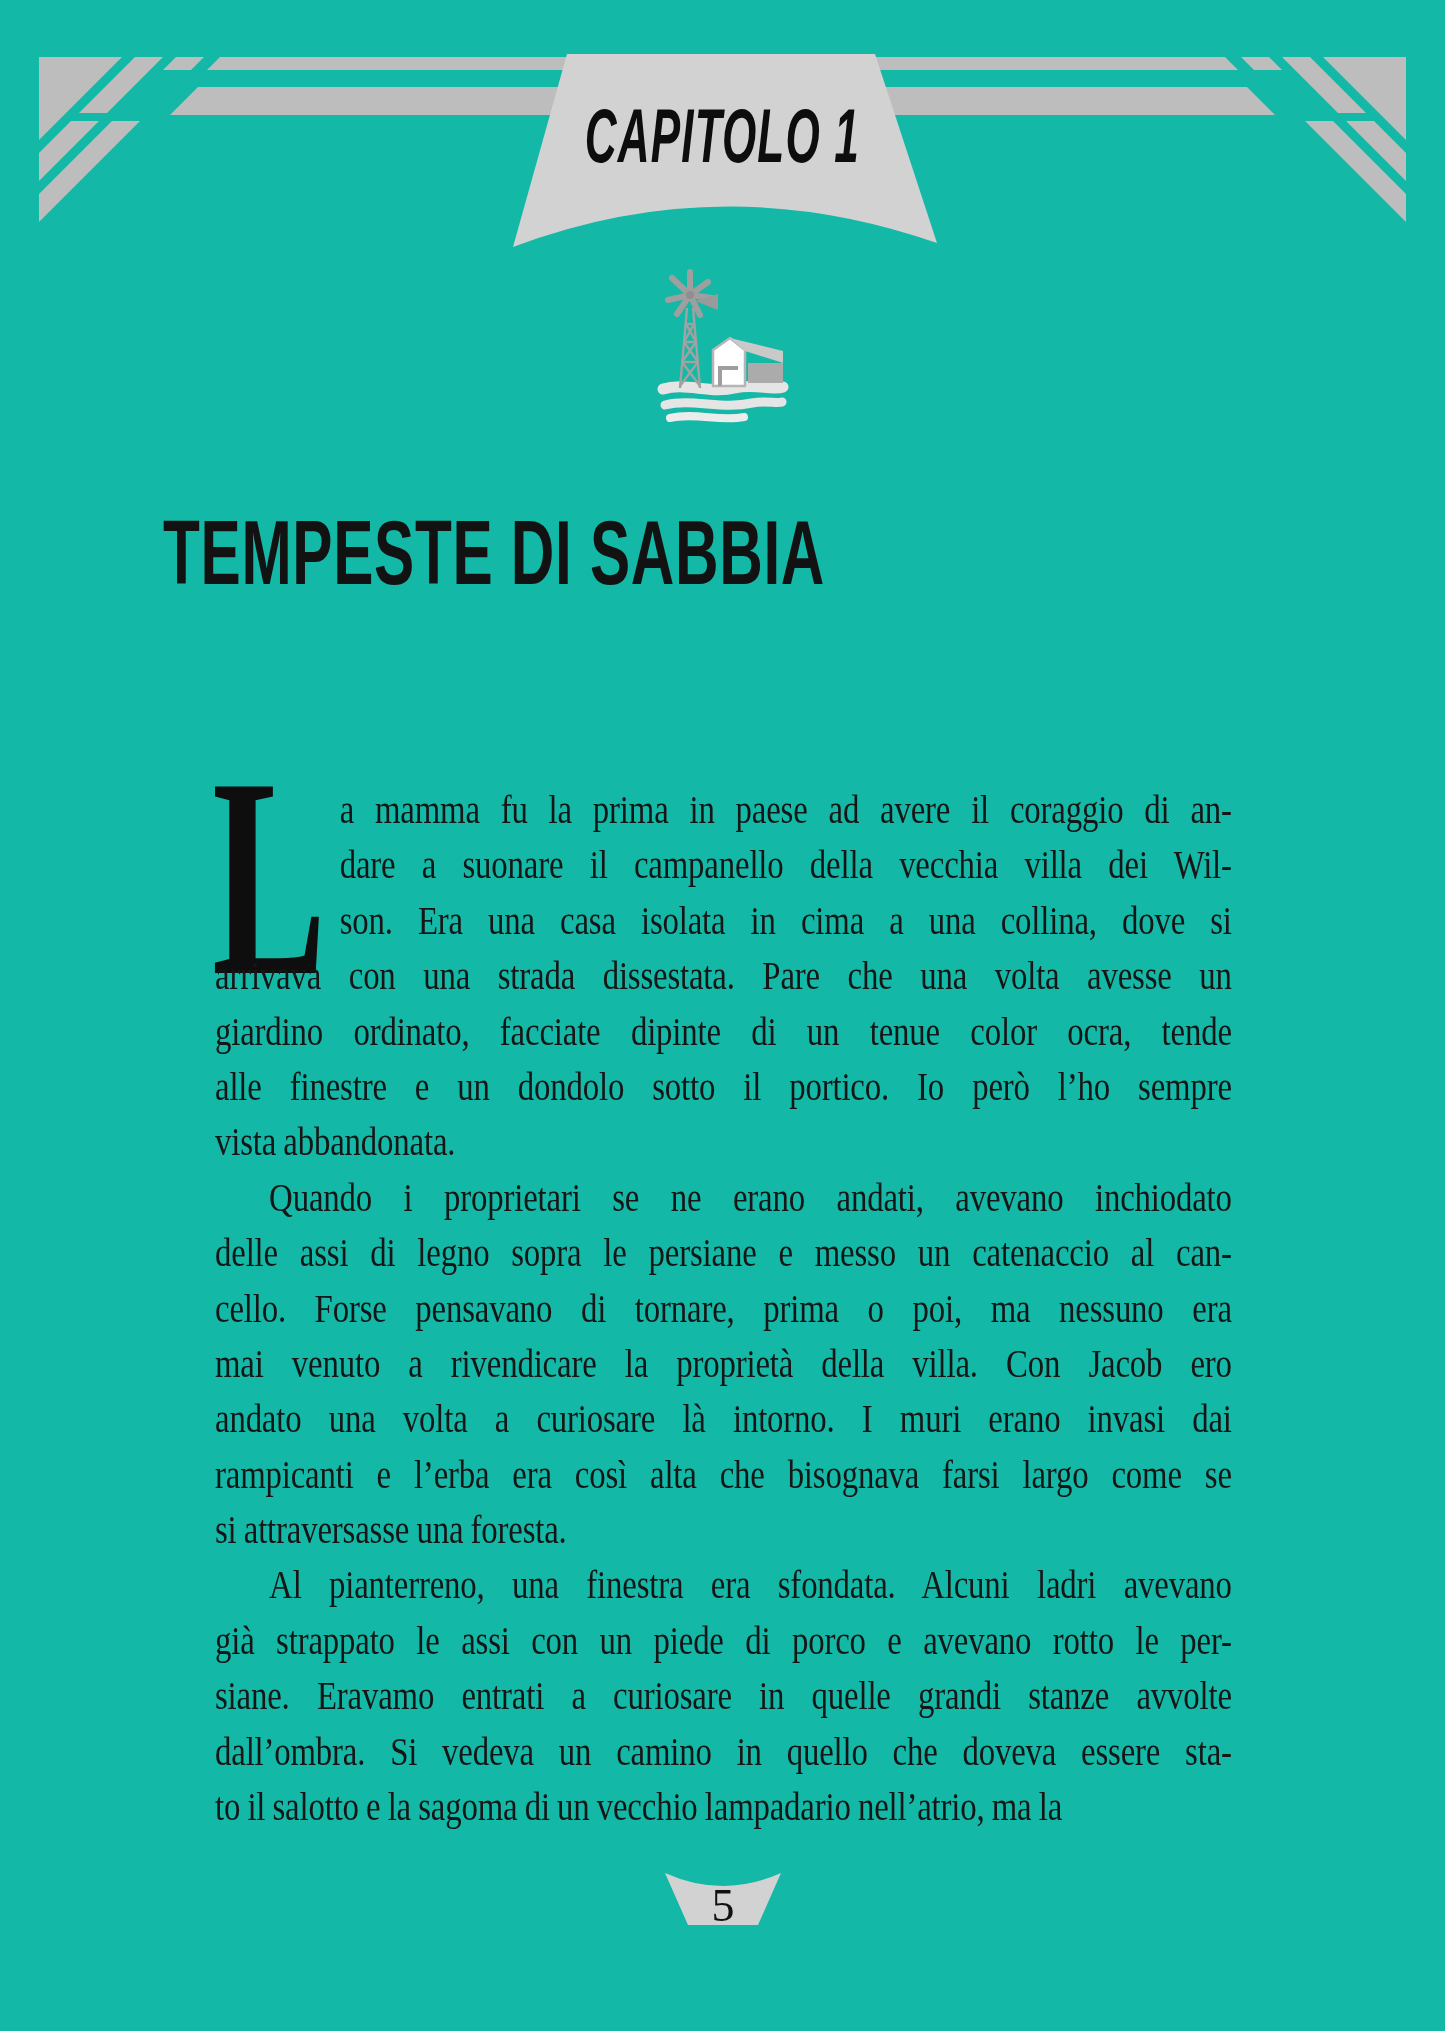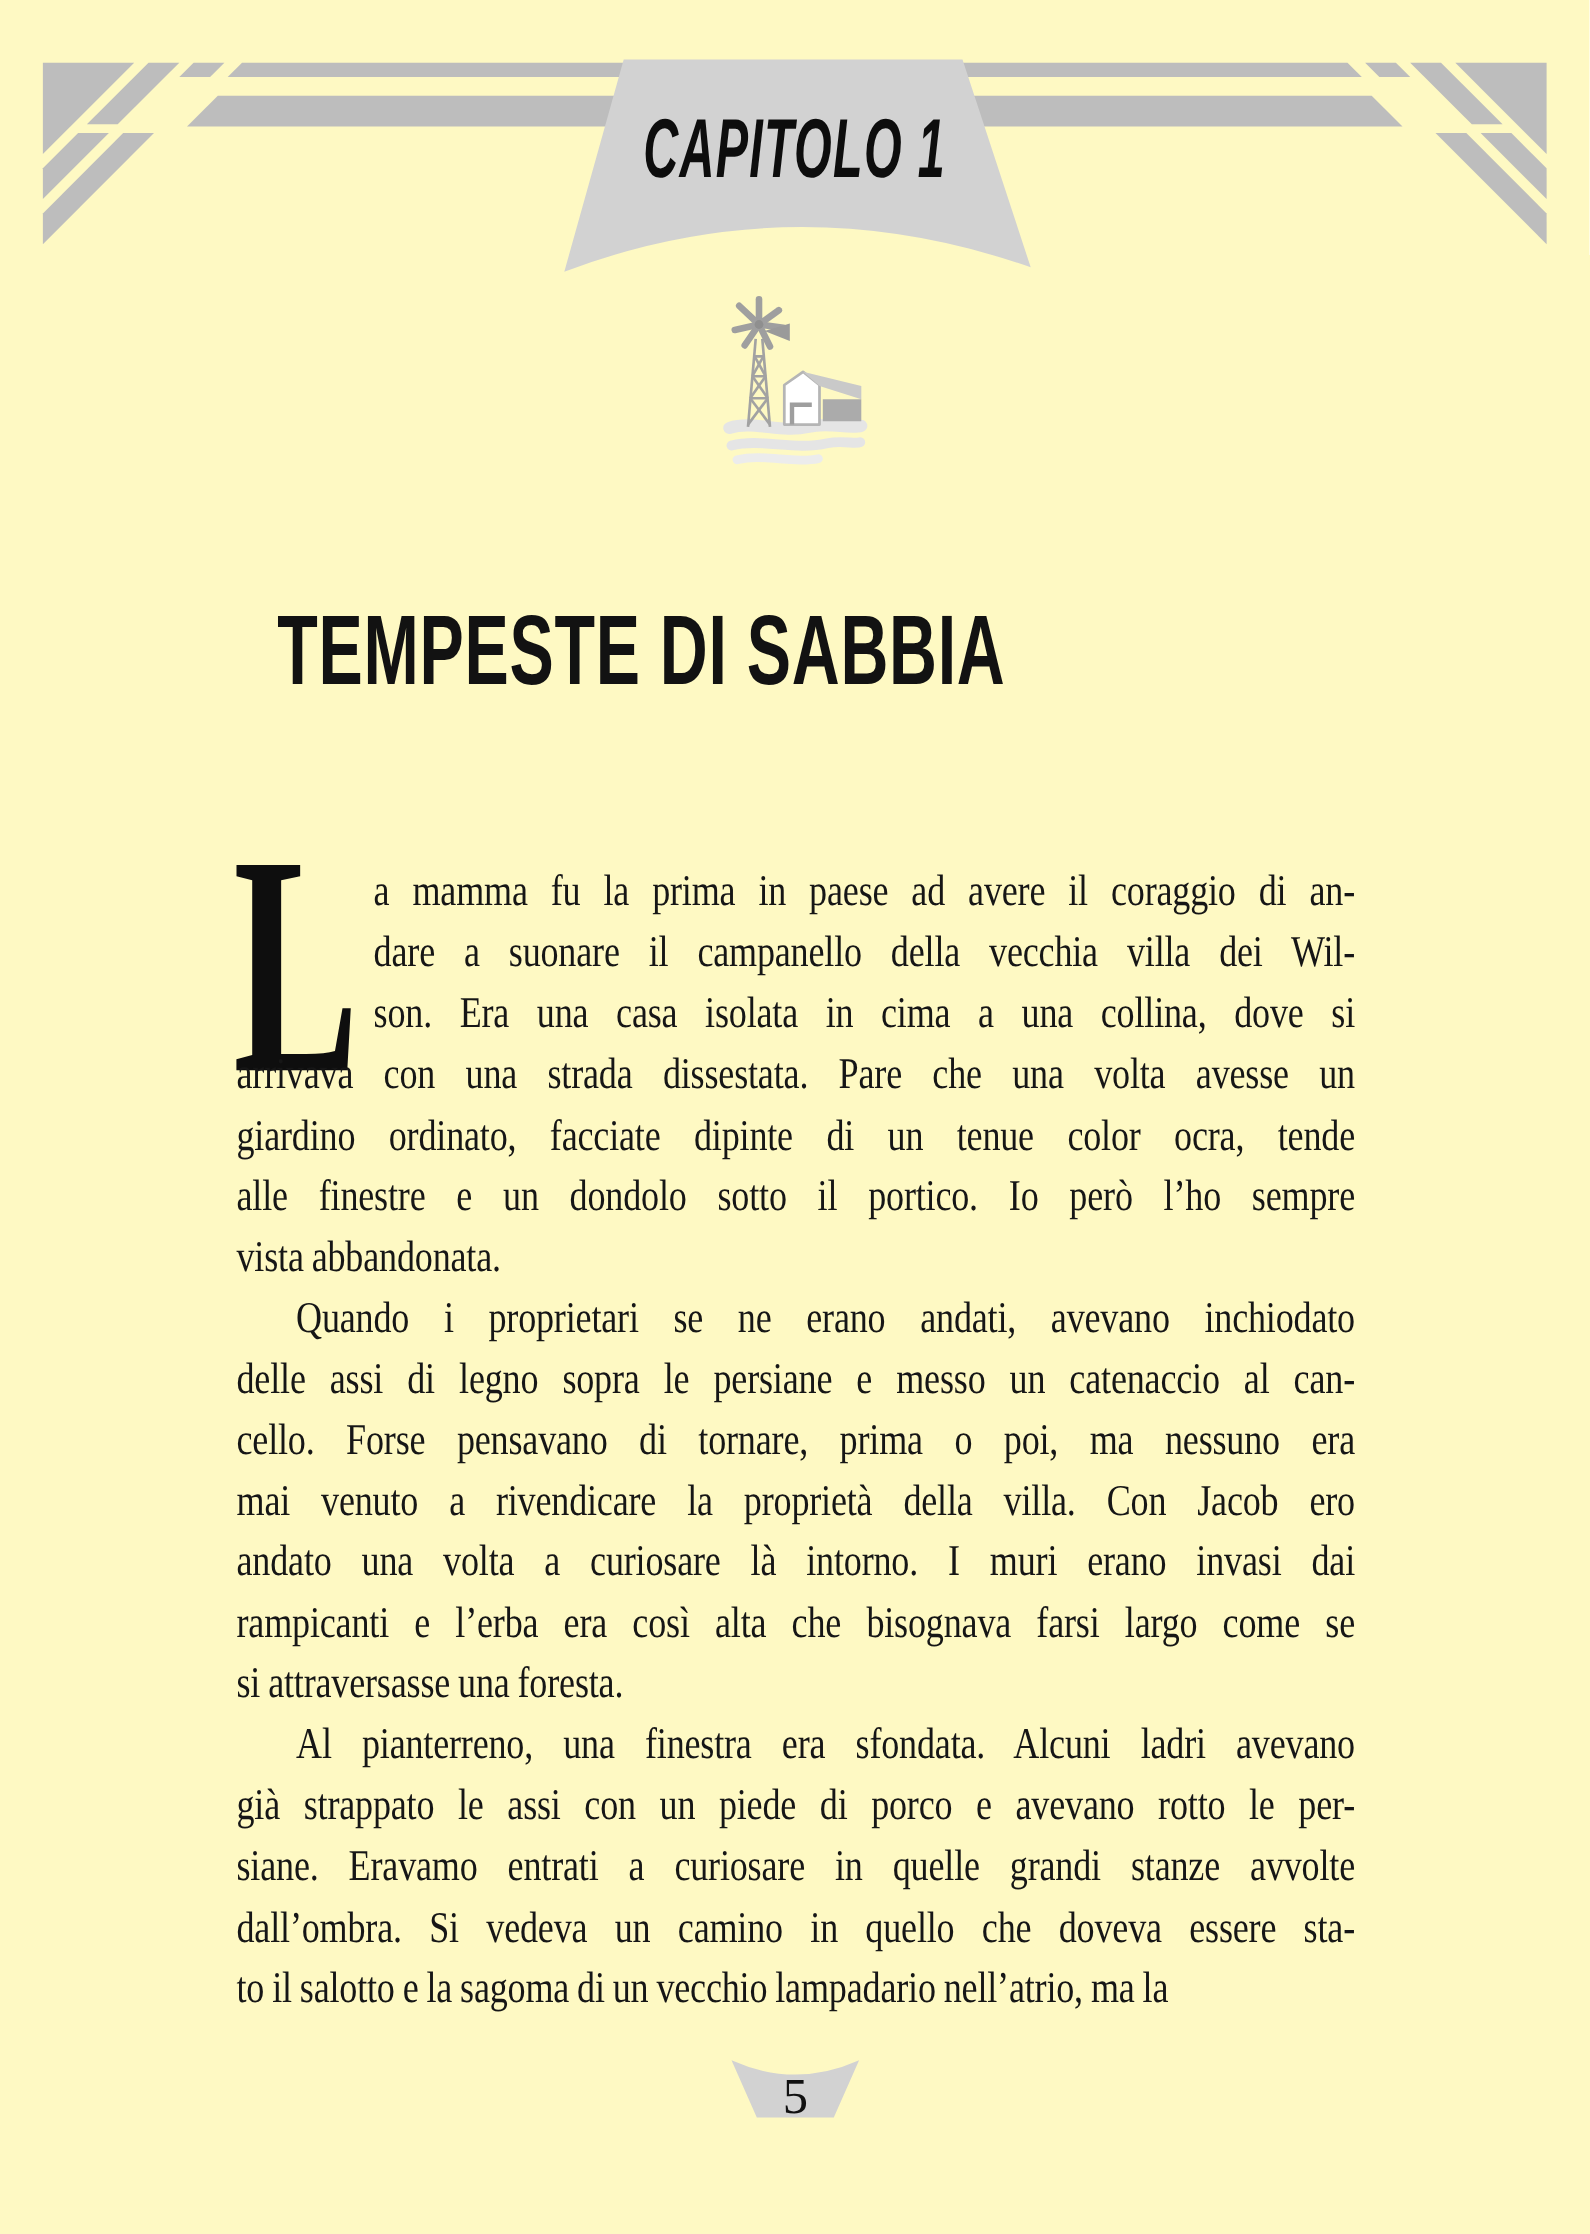--- a/index.html
+++ b/index.html
@@ -1,31 +1,31 @@
 <!DOCTYPE html>
 <html><head>
 <meta charset="utf-8">
 <style>
   html,body{margin:0;padding:0;background:#ffffff;}
-  .page{position:relative;width:1445px;height:2031px;background:#fef9c3;overflow:hidden;
+  .page{position:relative;width:1445px;height:2031px;background:#14b8a6;overflow:hidden;
         font-family:"Liberation Serif",serif;color:#161616;}
 
   
   .header-svg{position:absolute;left:0;top:0;}
 
   .chapter-wrap{position:absolute;left:0;top:94px;width:1445px;text-align:center;}
   .chapter-label{display:inline-block;transform:scaleX(.58);transform-origin:50% 50%;
         font:italic 700 76px/1.1 "Liberation Sans",sans-serif;letter-spacing:2px;color:#0d0d0d;
         white-space:nowrap;}
 
   
   .illus{position:absolute;left:640px;top:268px;}
 
   
-  .title-wrap{position:absolute;left:0;top:544px;width:1167px;text-align:center;color:#121212;}
+  .title-wrap{position:absolute;left:0;top:505px;width:1167px;text-align:left;color:#121212;}
   .title-line{display:block;height:96px;}
   .title-line>span{display:inline-block;transform:scaleX(.67);transform-origin:50% 50%;
         font:700 90px/96px "Liberation Sans",sans-serif;letter-spacing:1px;white-space:nowrap;}
 
   
   .body-block{position:absolute;left:215px;top:782px;width:1240px;
         transform:scaleX(.82);transform-origin:0 0;
         font-family:"Liberation Serif",serif;font-size:40px;color:#161616;
         letter-spacing:-0.2px;word-spacing:-1px;}
   .bl{display:block;line-height:55.4px;height:55.4px;text-align:justify;text-align-last:justify;}

